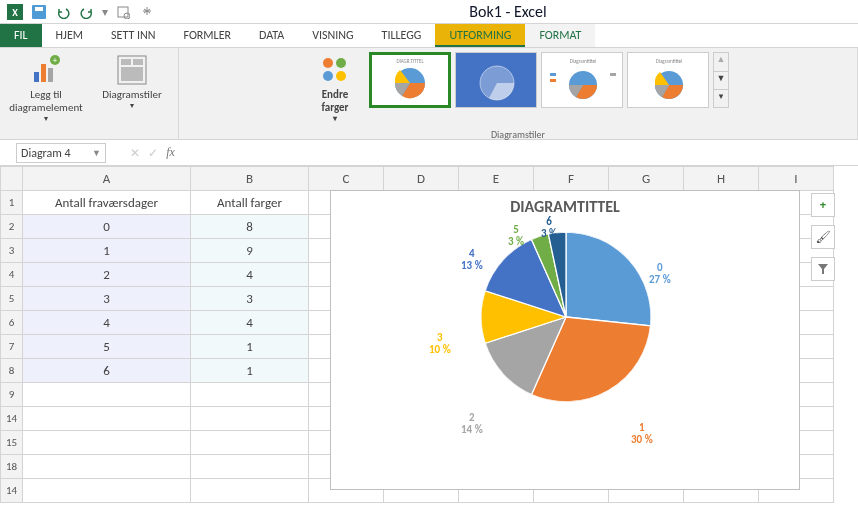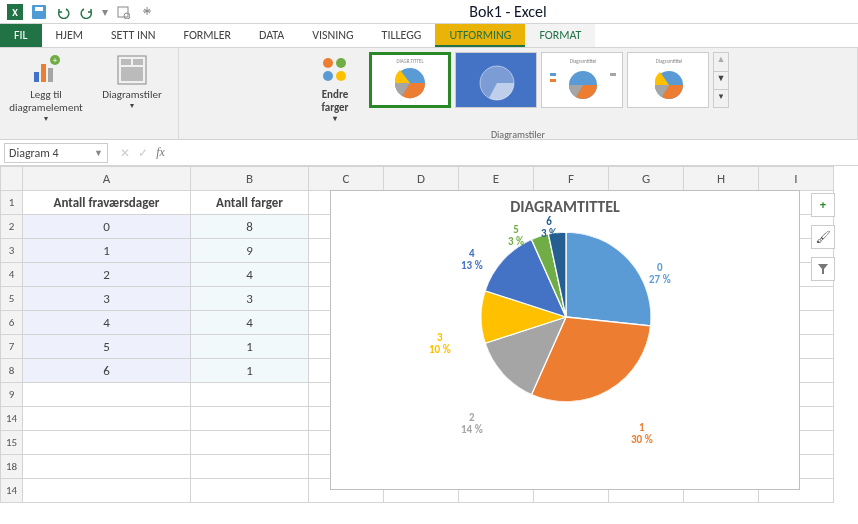--- a/index.html
+++ b/index.html
@@ -26,36 +26,36 @@
 .rgroup-label { font-size: 10px; color: #666; text-align: center; padding: 2px 0; width: 100%; }
 .bigbtn { display: flex; flex-direction: column; align-items: center; width: 80px; cursor: pointer; padding: 2px; font-size: 11px; text-align: center; line-height: 1.2; }
 .bigbtn .ic { width: 32px; height: 32px; margin-bottom: 2px; display: flex; align-items: center; justify-content: center; }
 .style-gallery { display: flex; gap: 4px; align-items: center; }
 .style-thumb { width: 82px; height: 56px; border: 1px solid #ccc; background: #fff; cursor: pointer; position: relative; overflow: hidden; }
 .style-thumb.selected { border: 3px solid #2a8827; }
 .style-thumb.dark { background: #4472c4; }
 
 
 .fbar { height: 26px; display: flex; align-items: center; border-bottom: 1px solid #d4d4d4; background: #fff; }
-.namebox { width: 104px; border: 1px solid #ccc; margin: 4px; padding: 2px 4px; font-size: 12px; display: flex; justify-content: space-between; align-items: center; }
+.namebox { width: 90px; border: 1px solid #ccc; margin: 16px; padding: 2px 4px; font-size: 12px; display: flex; justify-content: space-between; align-items: center; }
 .fx-icons { display: flex; align-items: center; gap: 8px; padding: 0 8px; color: #888; }
 .fx-label { font-style: italic; font-family: "Cambria Math", serif; color: #777; }
 .fx-input { flex: 1; padding: 2px 4px; }
 
 
 .grid-wrap { position: relative; height: 358px; overflow: hidden; }
 .grid { border-collapse: collapse; table-layout: fixed; }
 .grid th, .grid td { border: 1px solid #d4d4d4; font-size: 13px; padding: 0; height: 24px; text-align: center; vertical-align: middle; }
 .grid th { background: #f3f3f3; font-weight: normal; color: #555; }
 .grid .corner { width: 22px; }
 .grid .rowhead { width: 22px; background: #f3f3f3; font-size: 11px; color: #555; }
 .grid td.sel { background: #eef0fb; }
 .grid td.sel2 { background: #f2f9fb; }
 .colA { width: 168px; } .colB { width: 118px; } .colC,.colD,.colE,.colF,.colG,.colH,.colI { width: 75px; }
-.bold { font-weight: bold; font-size: 14px; }
+.bold { font-weight: normal; font-size: 14px; }
 
 
 .chart-box { position: absolute; left: 330px; top: 24px; width: 470px; height: 300px; background: #fff; border: 1px solid #bfbfbf; }
 .chart-title { text-align: center; font-size: 16px; font-weight: bold; color: #595959; padding: 6px 0; }
 .pie-wrap { position: relative; width: 100%; height: 254px; }
 .pie { position: absolute; left: 150px; top: 10px; width: 170px; height: 170px; border-radius: 50%; }
 .dlabel { position: absolute; font-size: 11px; font-weight: bold; text-align: center; line-height: 1.1; }
 .side-btns { position: absolute; right: -36px; top: 2px; display: flex; flex-direction: column; gap: 8px; }
 .side-btn { width: 24px; height: 24px; border: 1px solid #ccc; background: #fff; display: flex; align-items: center; justify-content: center; cursor: pointer; }
 

